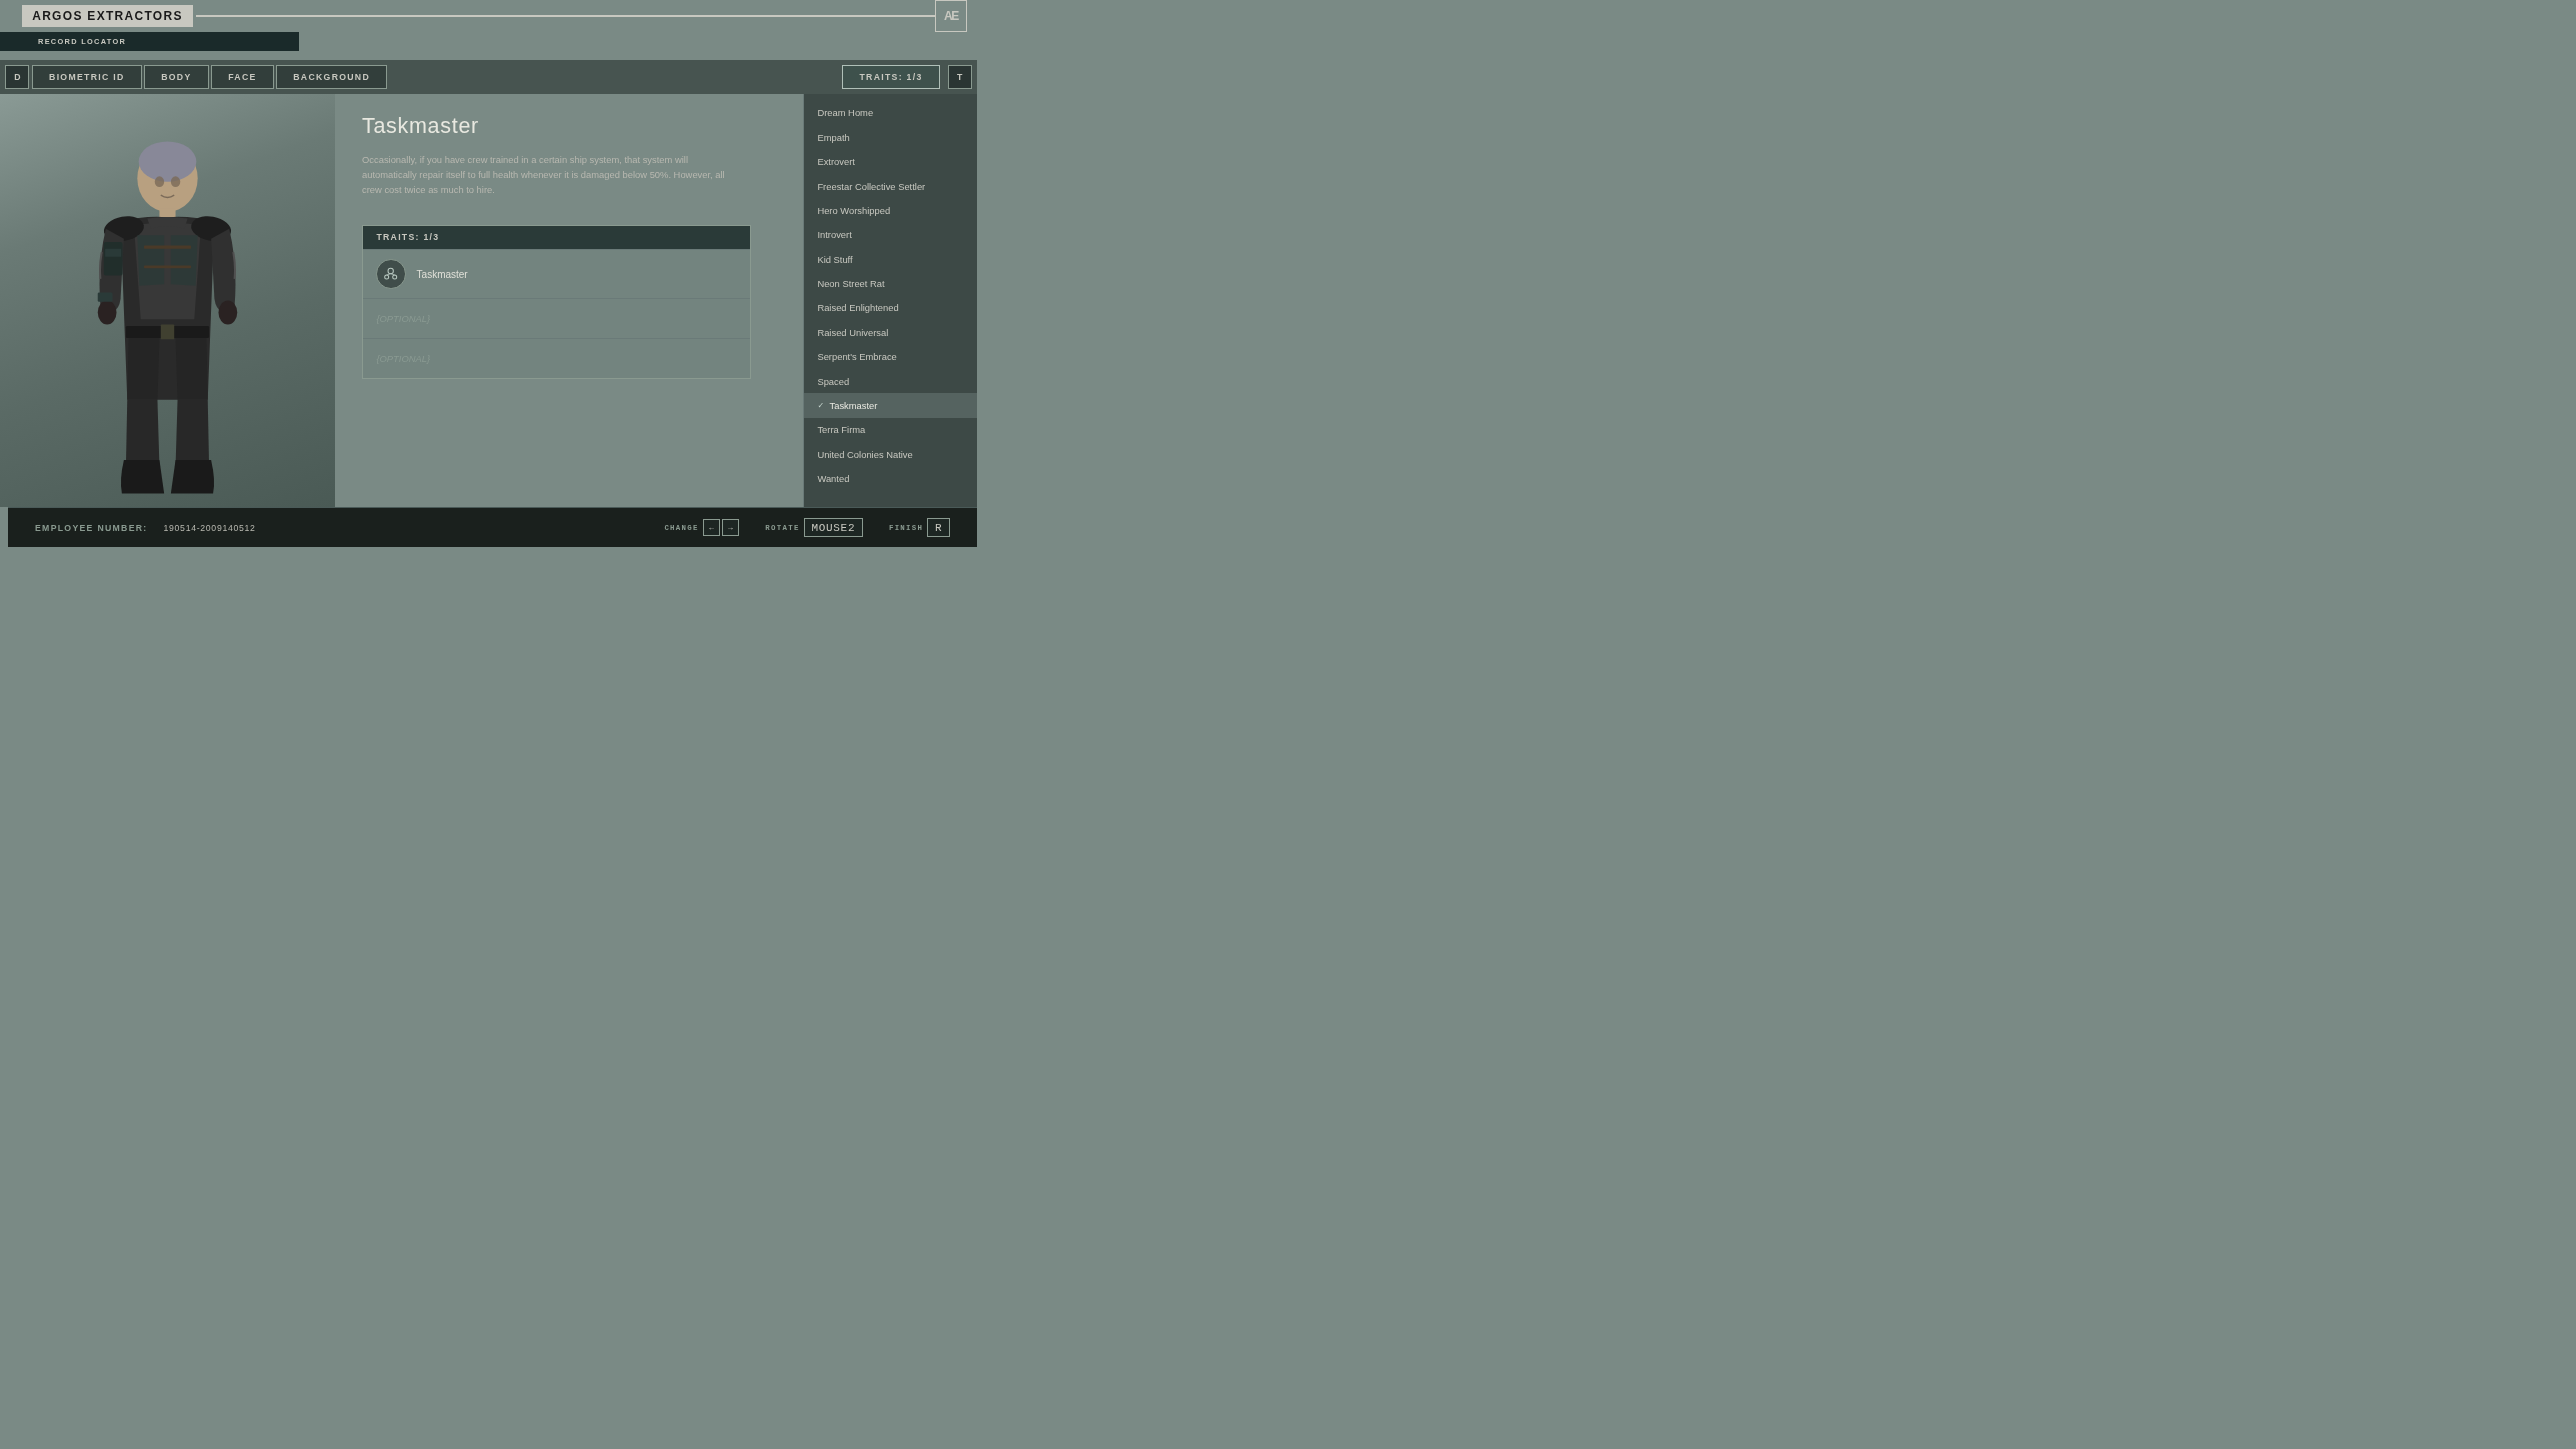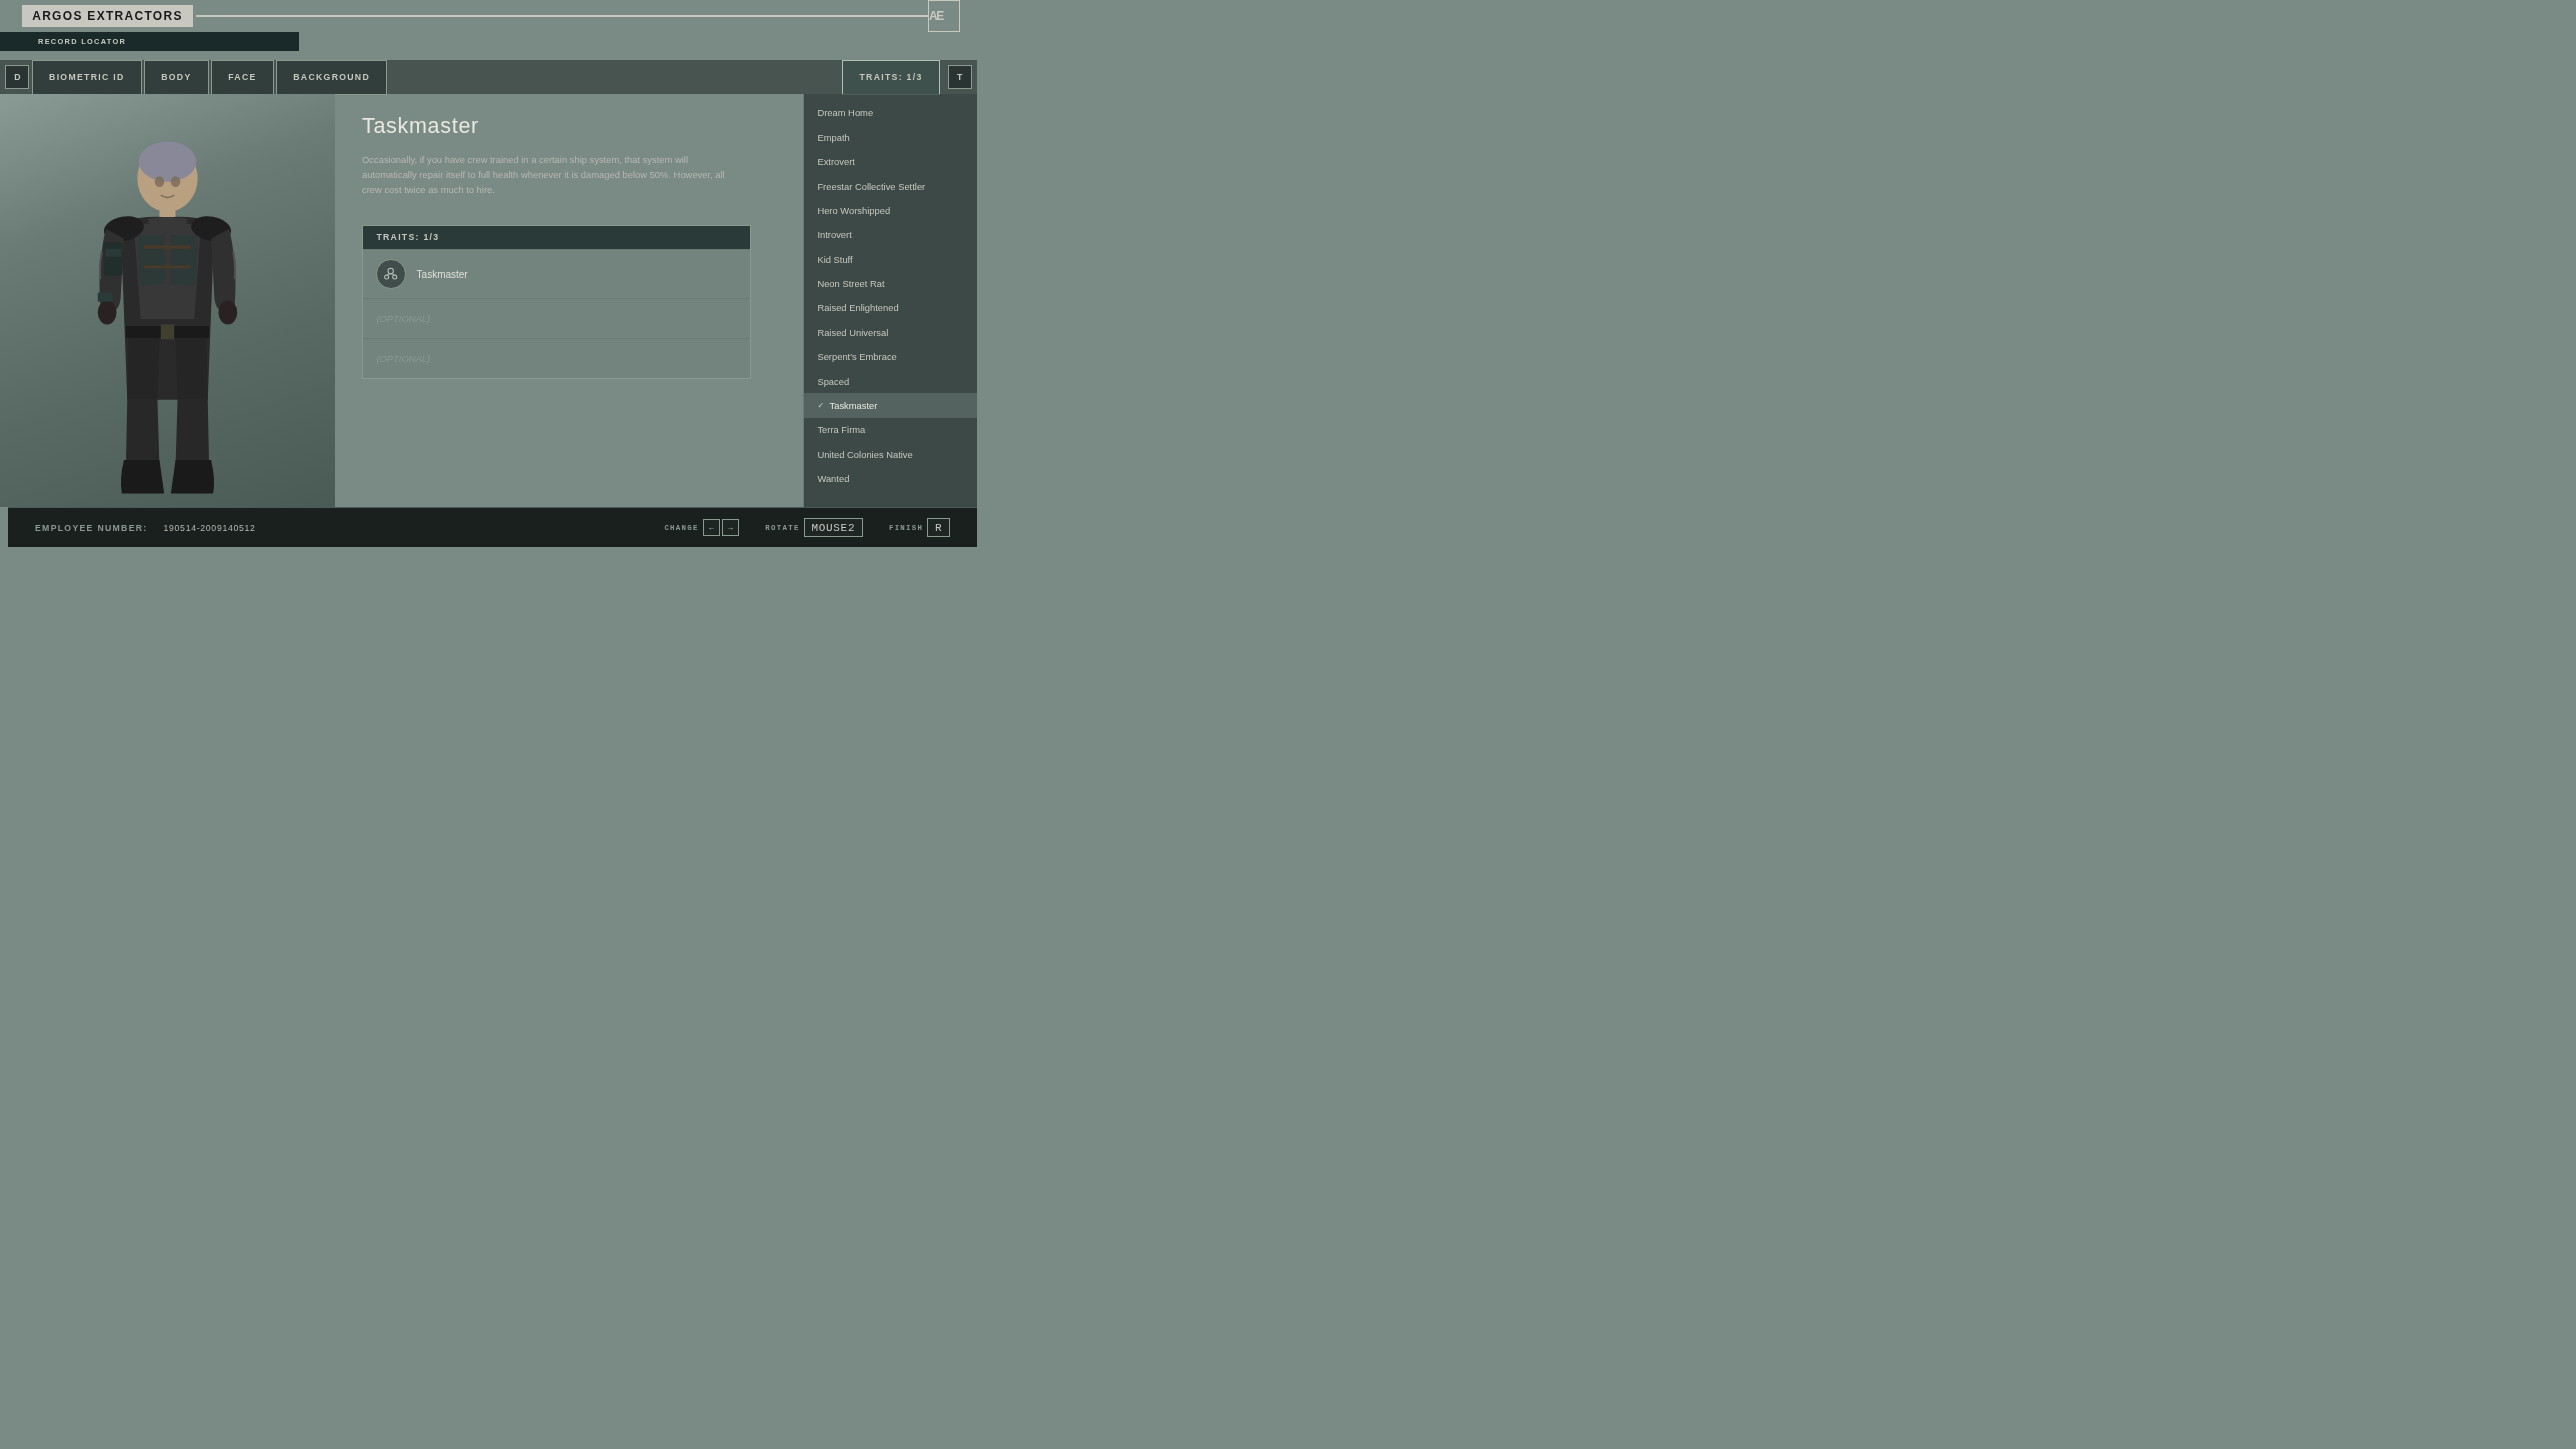--- a/index.html
+++ b/index.html
@@ -49,22 +49,22 @@
       height: 2px;
       background: #c8c8c0;
     }
 
     .ae-logo {
       width: 32px;
       height: 32px;
       border: 1.3px solid #c8c8c0;
       display: flex;
       align-items: center;
-      justify-content: flex-start;
-      margin-right: 17px;
+      justify-content: center;
+      margin-right: 10px;
     }
 
     .ae-logo span {
       font-size: 12px;
       font-weight: 900;
       color: #c8c8c0;
       letter-spacing: -1.3px;
     }
 
     .record-locator-bar {
@@ -105,21 +105,21 @@
       display: flex;
       align-items: center;
       justify-content: center;
       cursor: pointer;
       color: #c8c8c0;
       font-size: 8.7px;
       font-weight: 700;
     }
 
     .nav-tab {
-      height: 35px;
+      height: 24px;
       padding: 0 16px;
       border: 0.7px solid #8a9a90;
       background: rgba(30,40,38,0.5);
       display: flex;
       align-items: center;
       cursor: pointer;
       letter-spacing: 1.3px;
       font-size: 8.7px;
       font-weight: 600;
       color: #c8c8c0;

